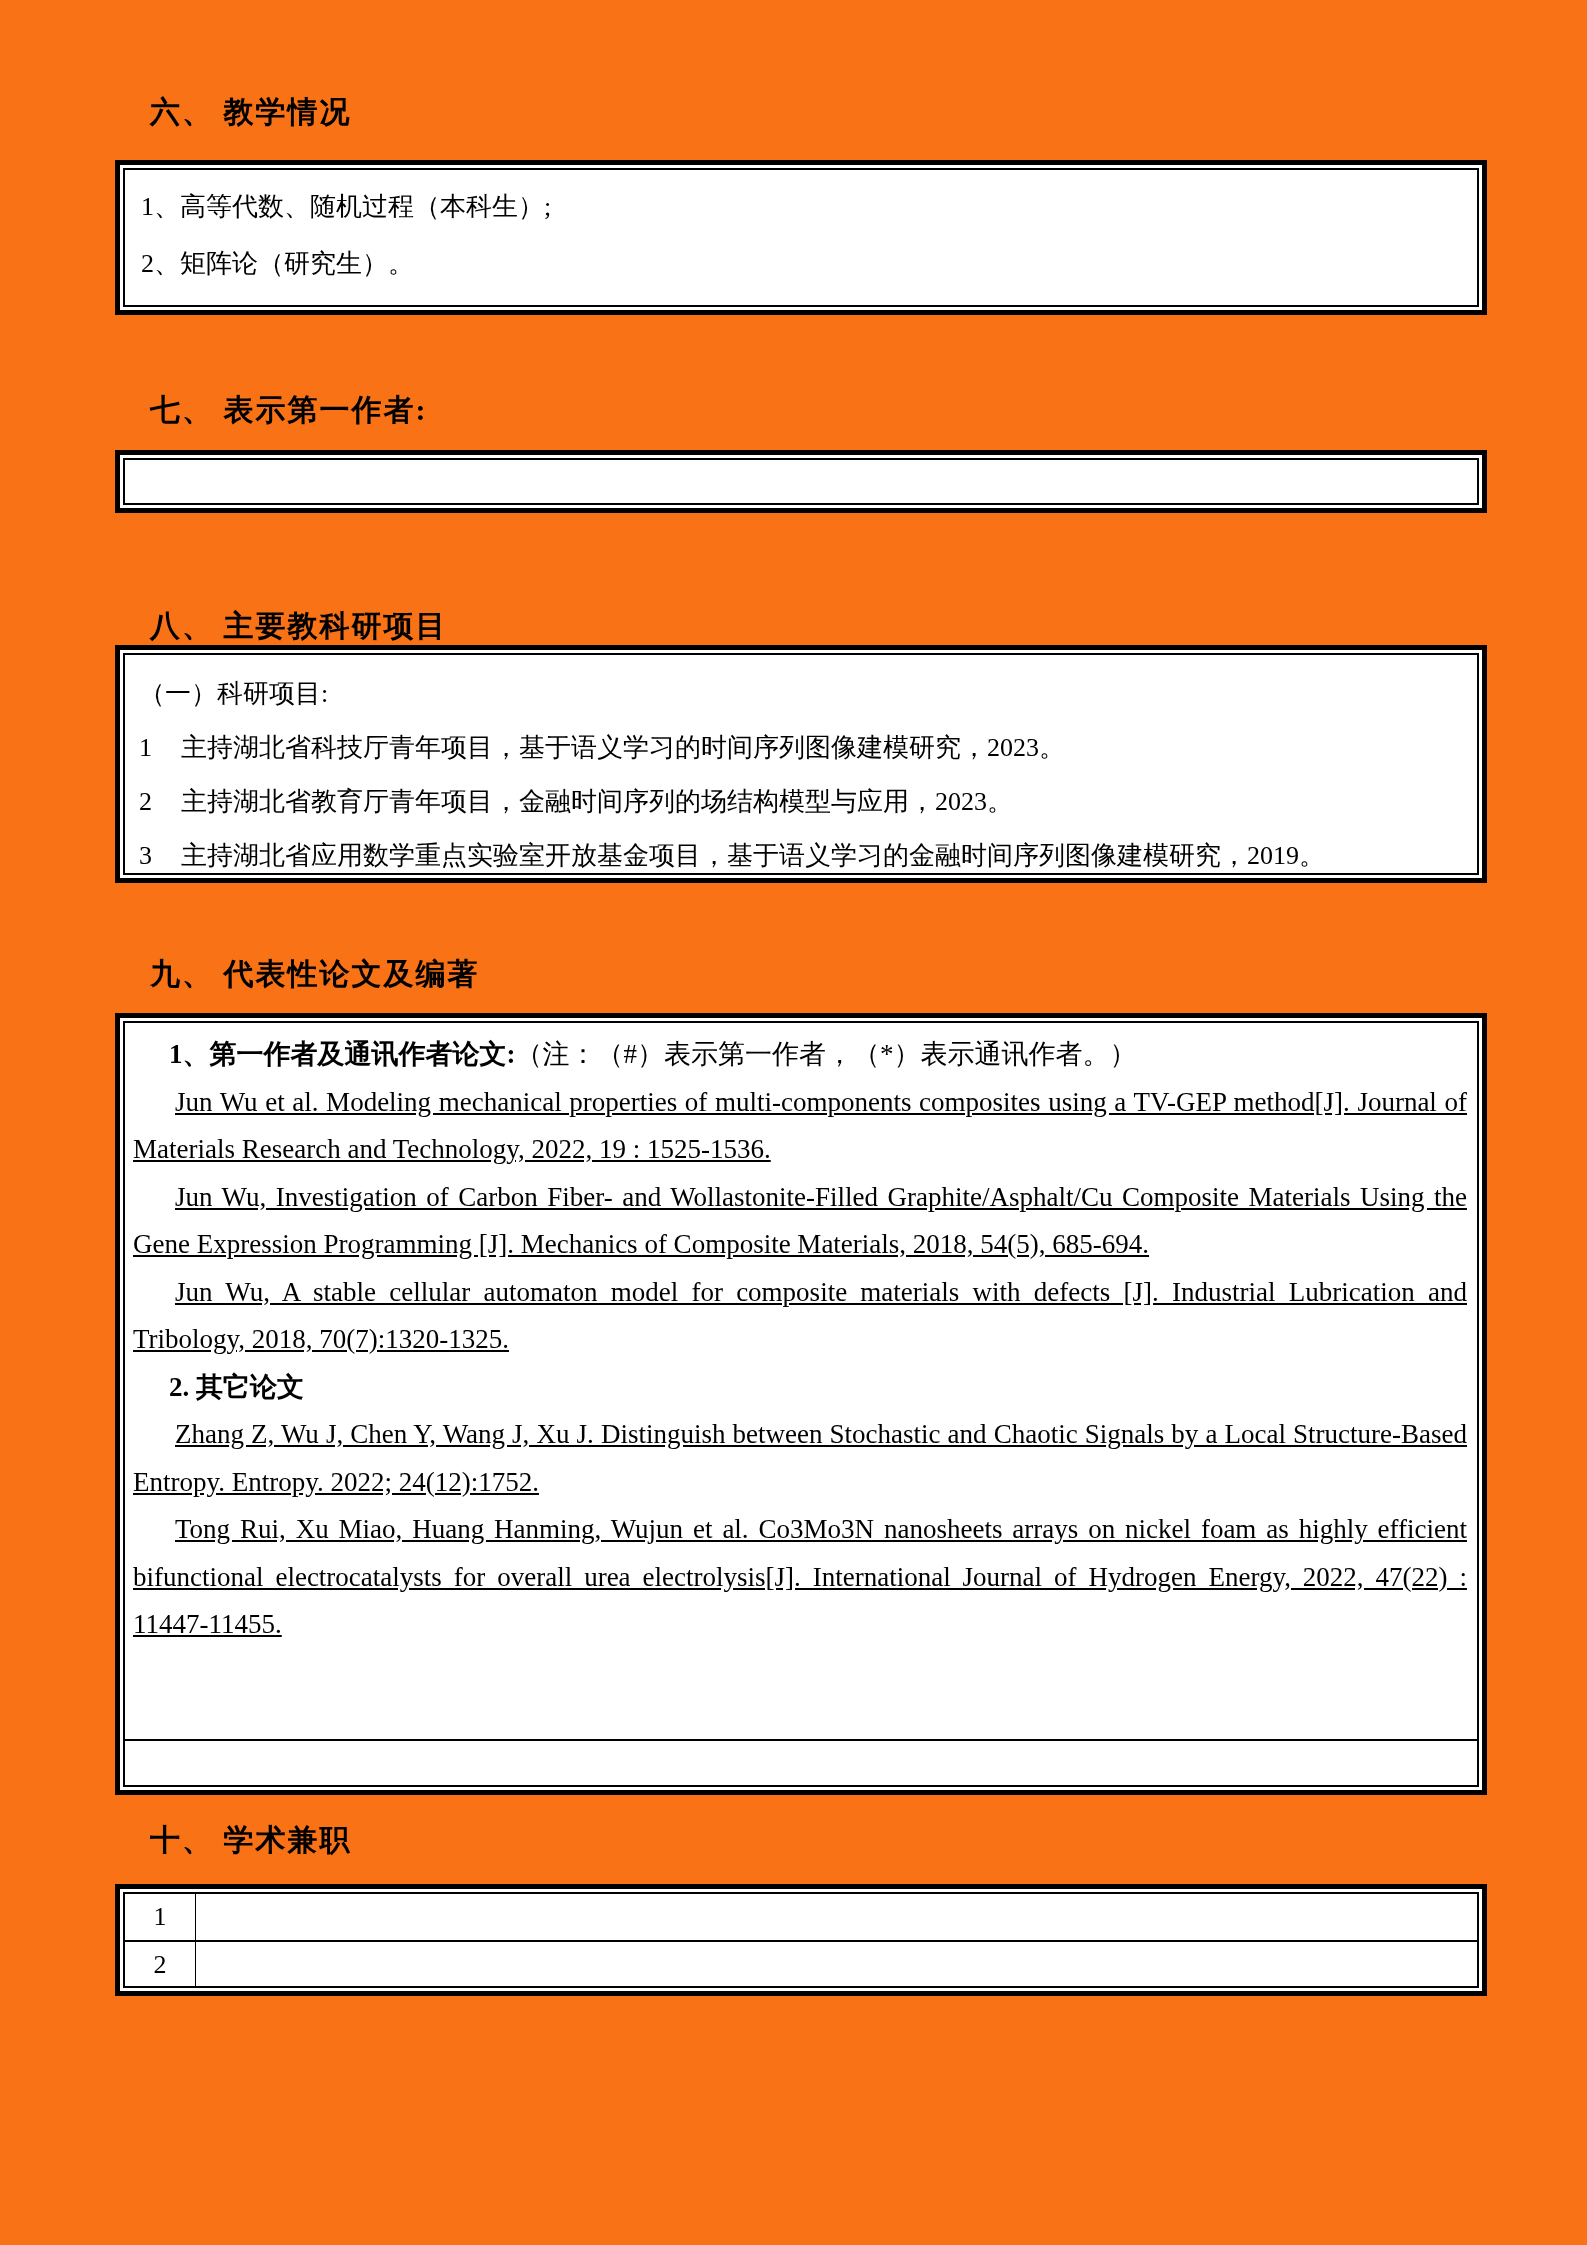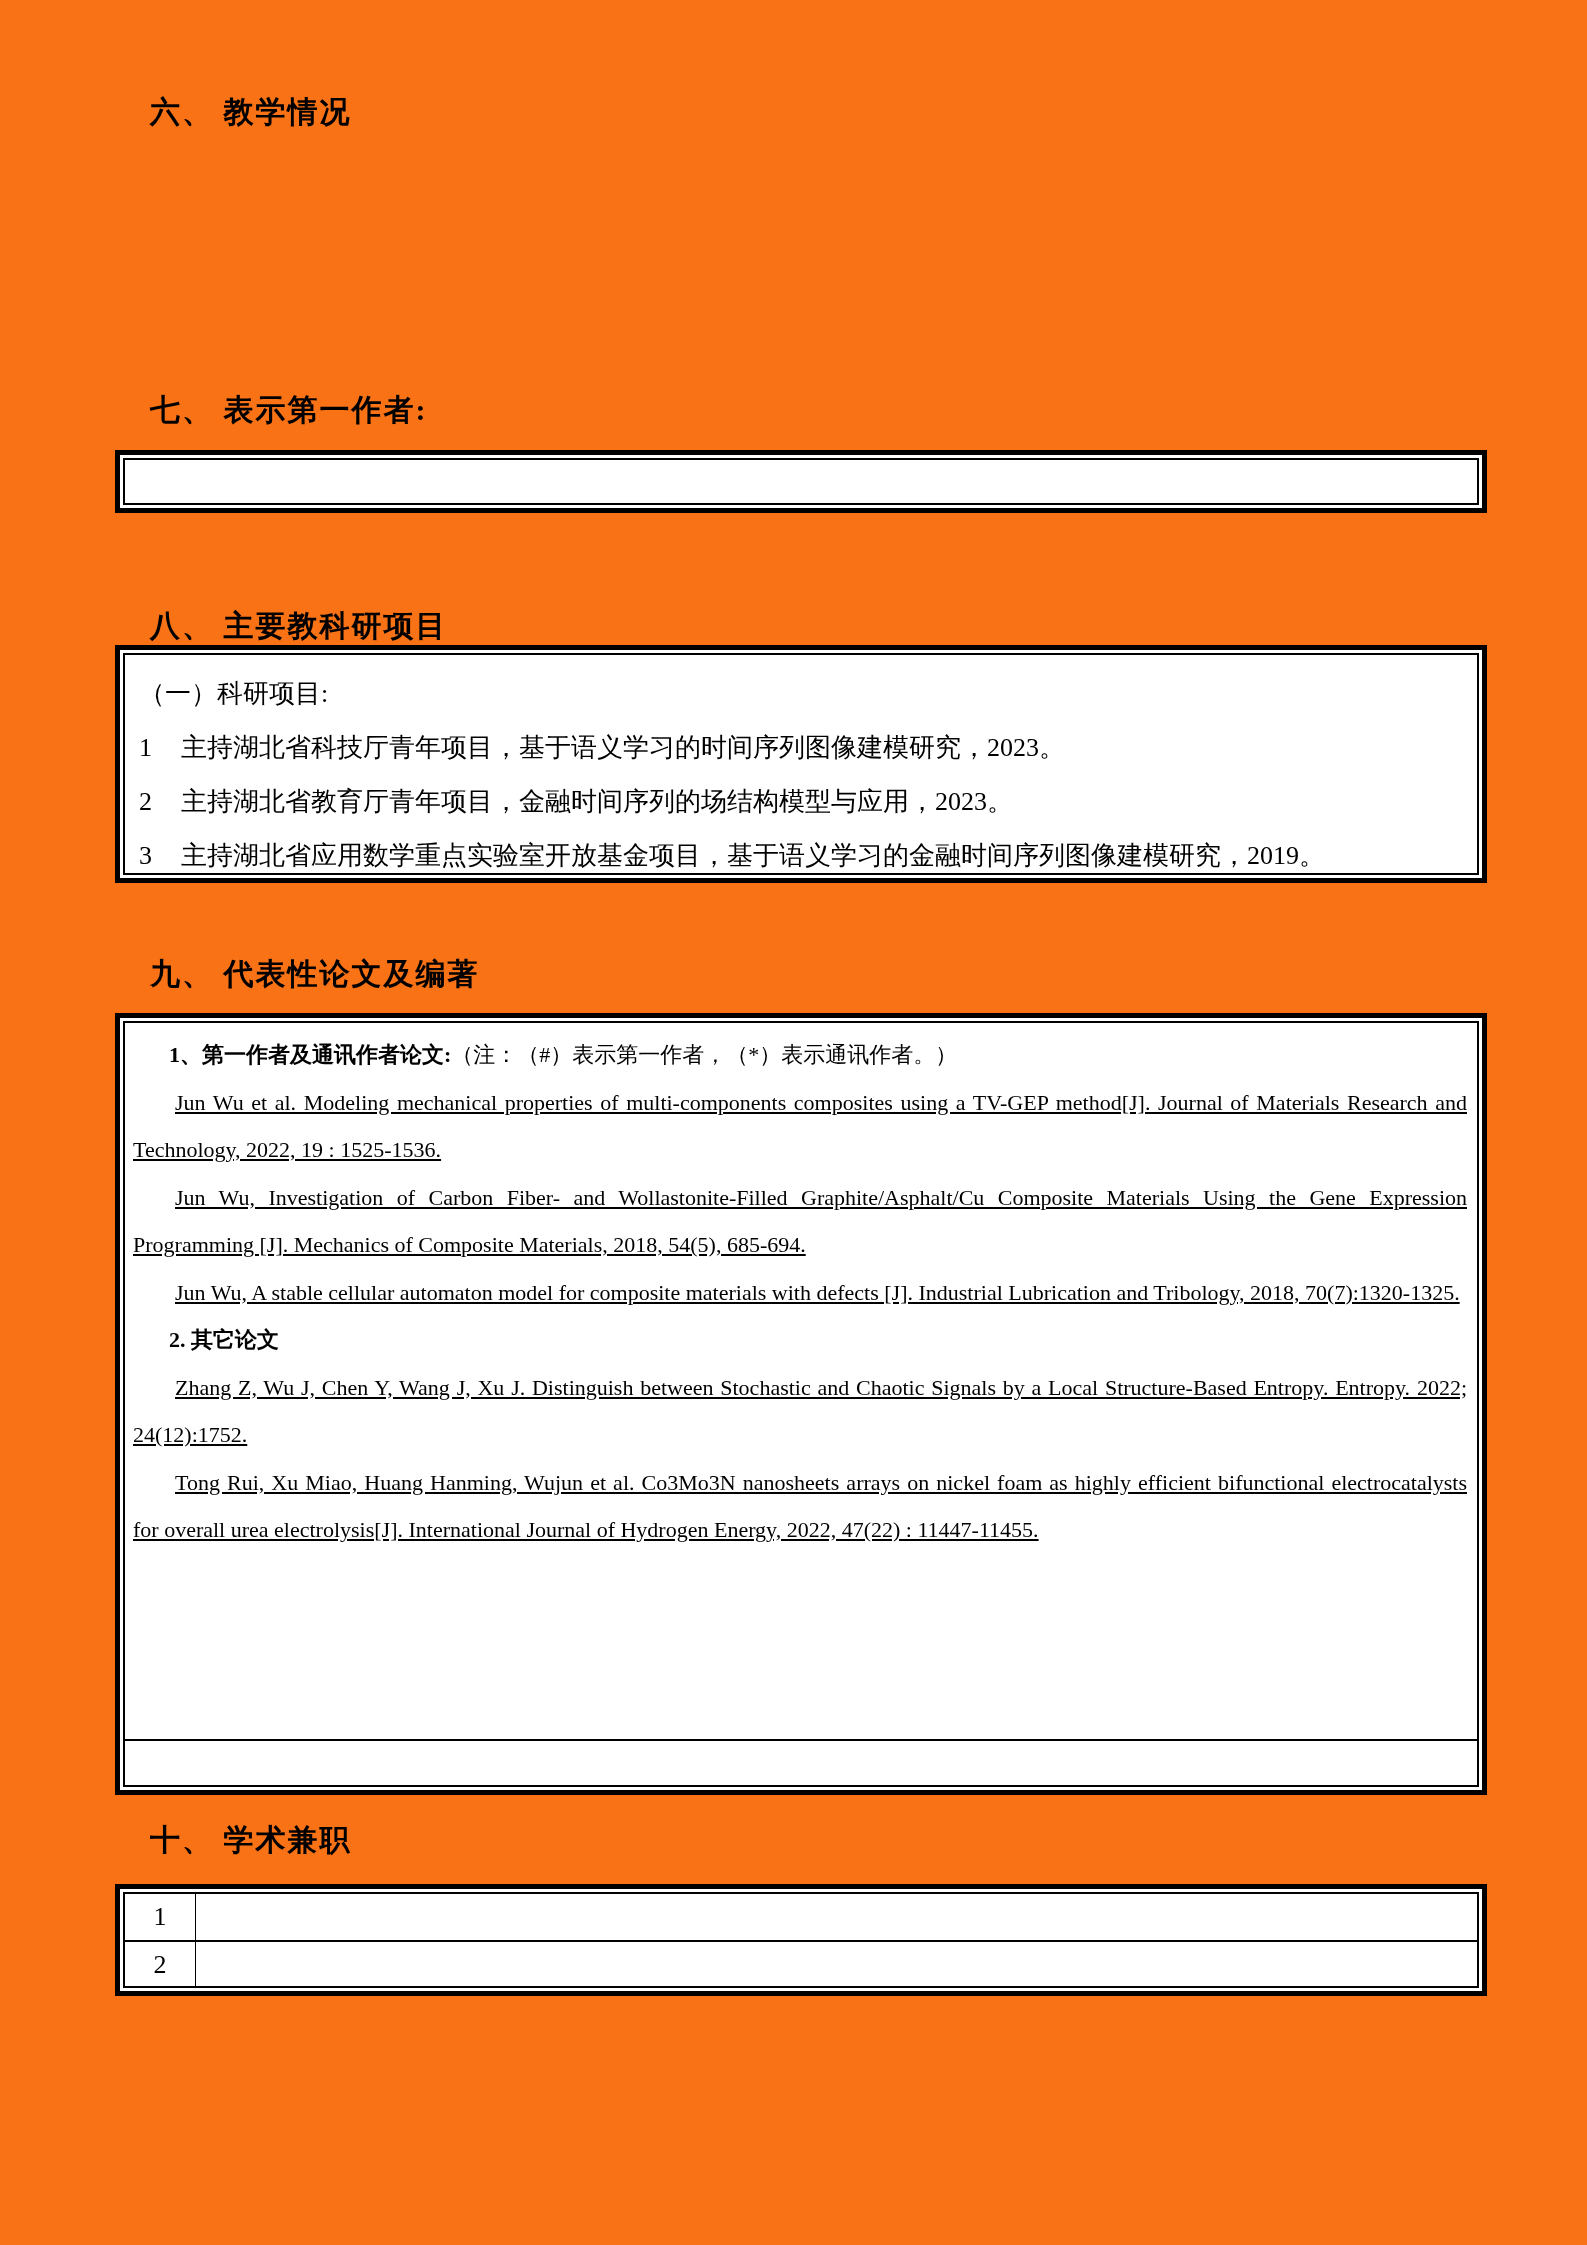--- a/index.html
+++ b/index.html
@@ -41,21 +41,21 @@
   .proj-row { display:flex; }
   .proj-num { width:42px; flex:0 0 42px; }
   .proj-txt { flex:1; }
   
   .pub-inner { display:flex; flex-direction:column; }
   .pub-main {
     height:718px;
     box-sizing:border-box;
     border-bottom:2px solid #000;
     padding:8px 10px 8px 8px;
-    font-size:22px;
+    font-size:27px;
     line-height:47.5px;
   }
   .pub-main p { margin:0; text-align:justify; }
   .indent36 { text-indent:36px; }
   .indent42 { text-indent:42px;text-decoration:underline; }
   .pub-bottom { flex:1; }
   .bold { font-weight:bold; }
   
   .t10-row { display:flex; height:46px; border-bottom:2px solid #000; }
   .t10-row:last-child { border-bottom:none; }
@@ -67,20 +67,26 @@
   }
   .t10-cell { flex:1; }
 </style>
 </head>
 <body>
 
 <div class="page">
 
   <div class="heading" style="top:92px;">六、 教学情况</div>
 
+  <div class="dbox" style="top:160px; height:155px;">
+    <div class="dbox-inner teach-inner">
+      <div>1、高等代数、随机过程（本科生）;</div>
+      <div>2、矩阵论（研究生）。</div>
+    </div>
+  </div>
 
   <div class="heading" style="top:390px;">七、 表示第一作者:</div>
 
   <div class="dbox" style="top:450px; height:63px;">
     <div class="dbox-inner"></div>
   </div>
 
   <div class="heading" style="top:586px;margin-top:20px;">八、 主要教科研项目</div>
 
   <div class="dbox" style="top:645px; height:238px;">

